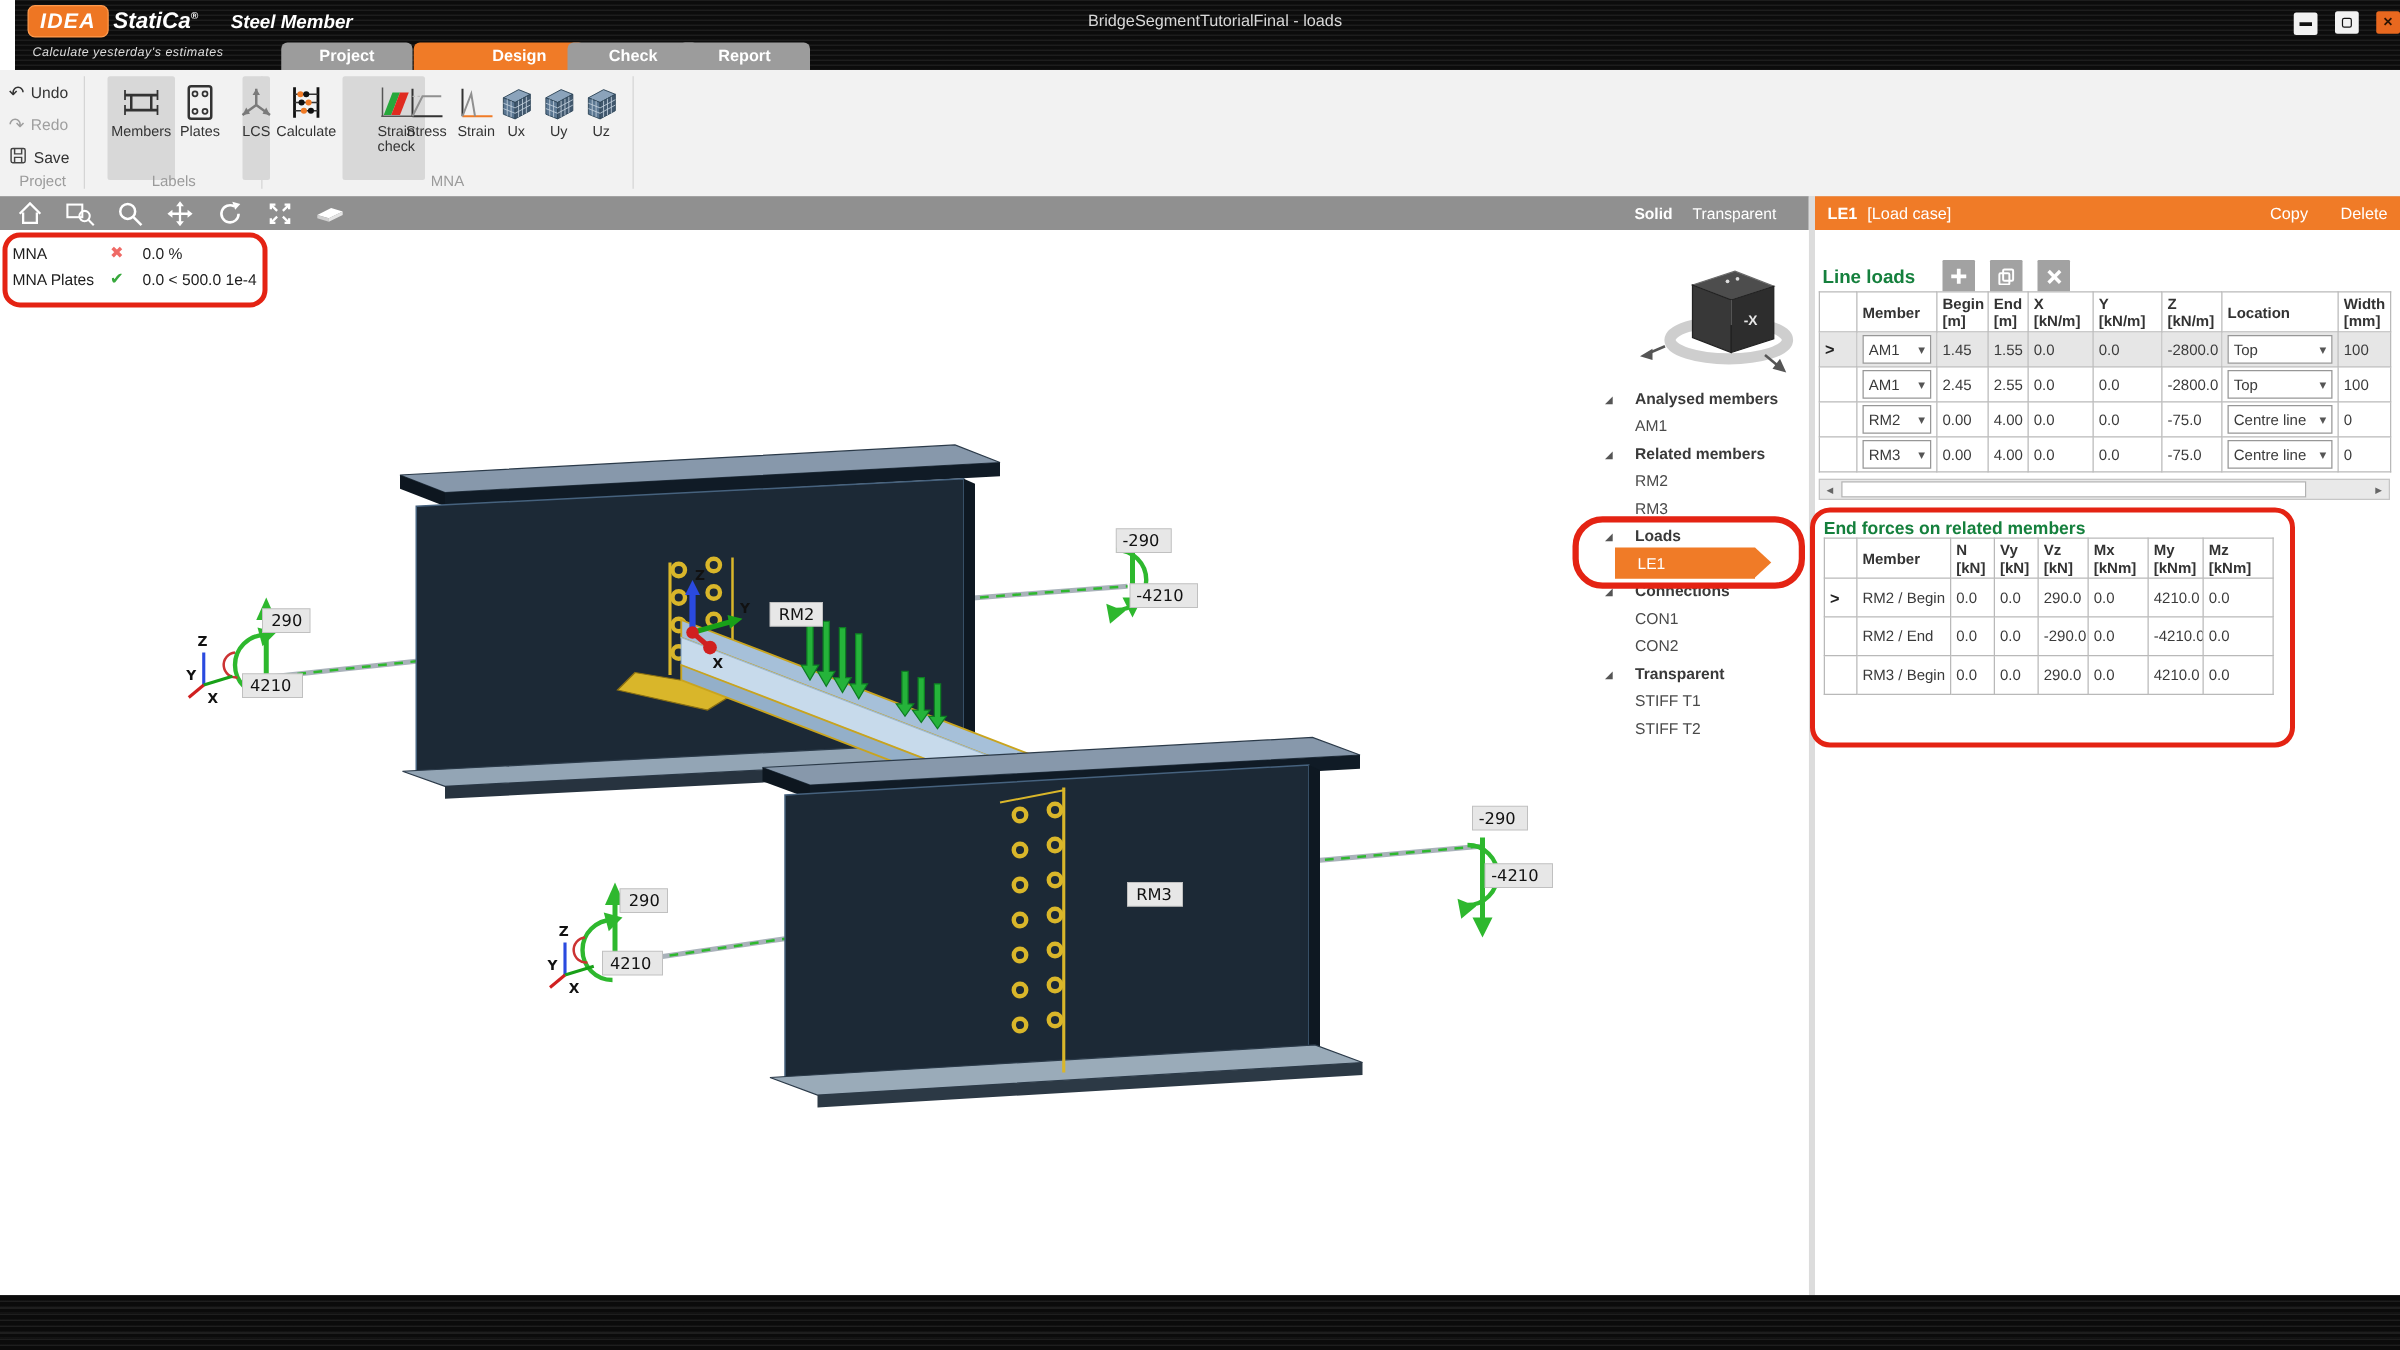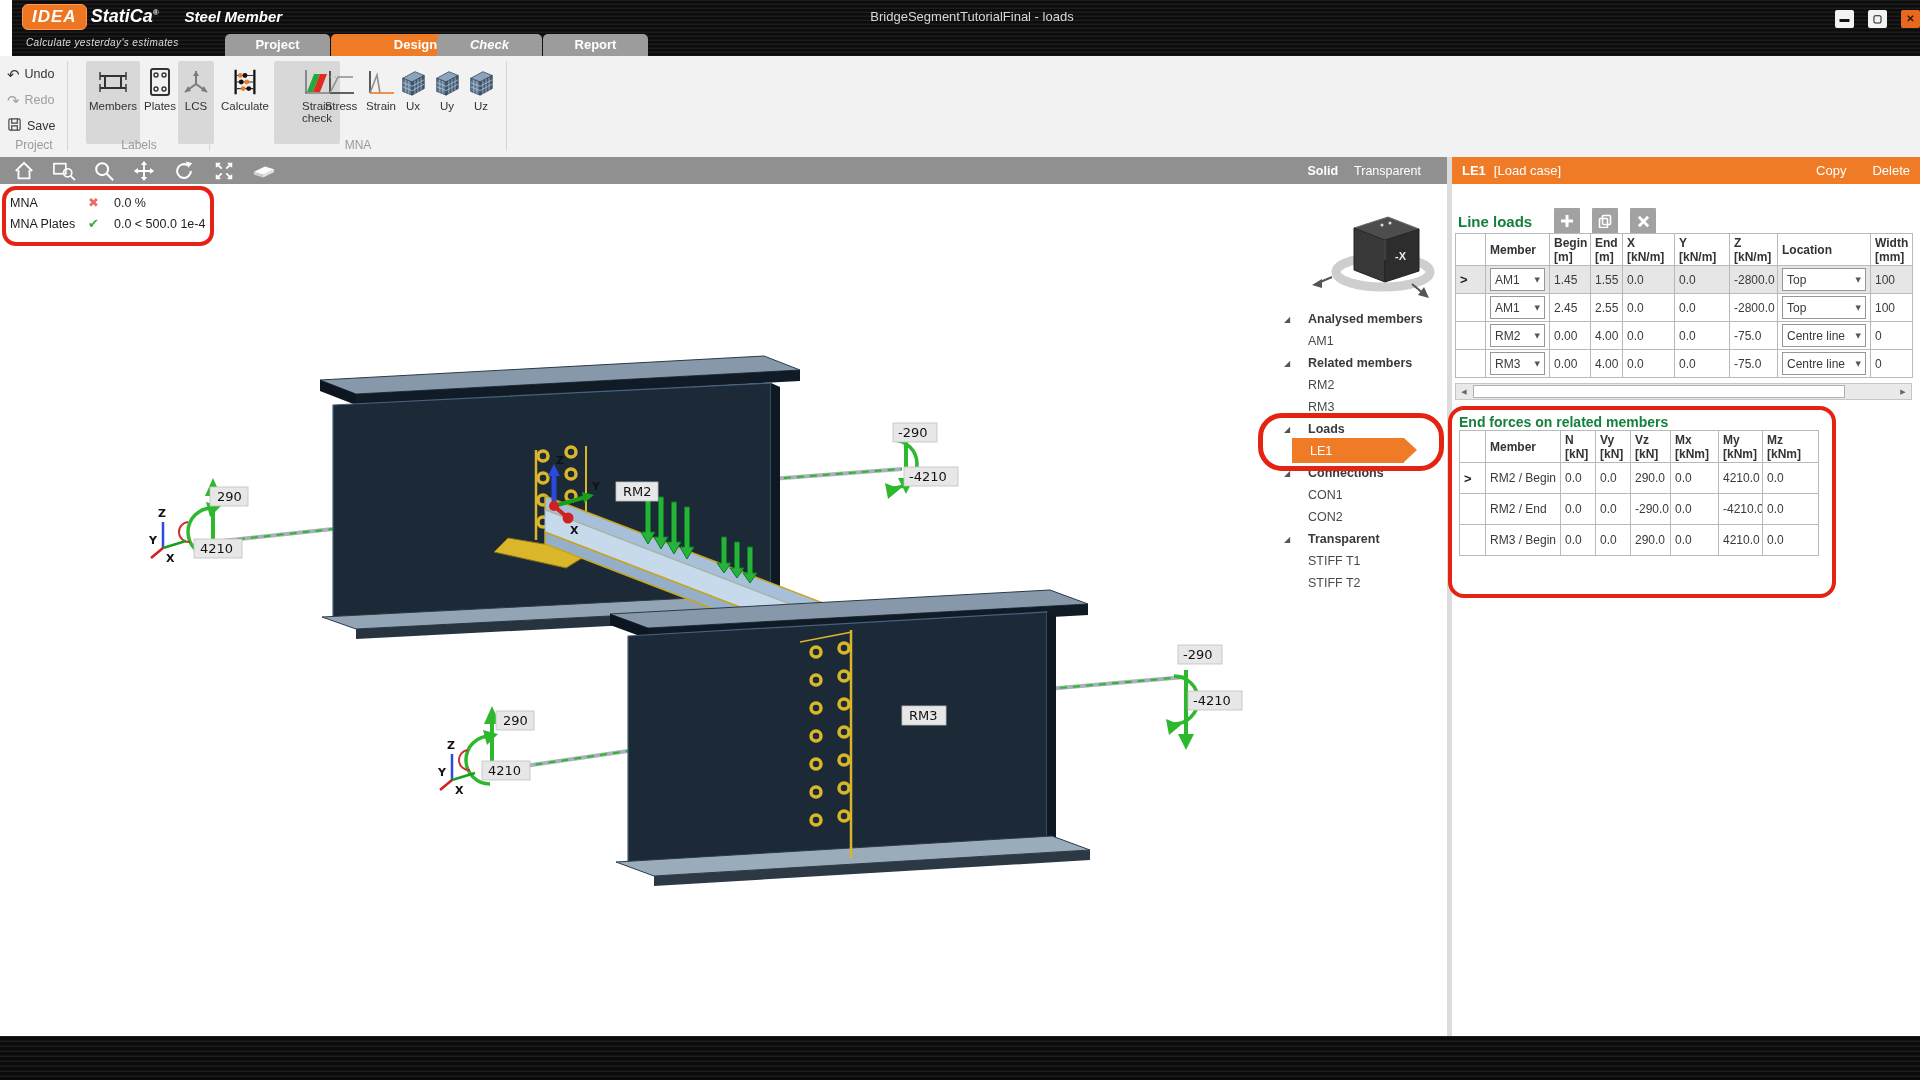--- a/index.html
+++ b/index.html
@@ -113,21 +113,21 @@
   <div class="abs" style="left:10px;top:4px;">
     <span class="idea-badge">IDEA</span><span class="brand"><span>StatiCa</span><sup>®</sup></span><span class="module">Steel Member</span>
   </div>
   <div class="abs tagline" style="left:14px;top:37px;">Calculate yesterday's estimates</div>
   <div class="abs win-title" style="left:0;right:0;top:9px;text-align:center;">BridgeSegmentTutorialFinal - loads</div>
   <div class="abs" style="right:12px;top:8px;">
     <span class="winbtn min">▬</span><span class="winbtn max">▢</span><span class="winbtn close">✕</span>
   </div>
   <div class="tab" style="left:213px;">Project</div>
   <div class="tab active" style="left:319px;">Design</div>
-  <div class="tab" style="left:425px;font-style:italic;">Check</div>
+  <div class="tab" style="left:442px;">Check</div>
   <div class="tab" style="left:531px;">Report</div>
 </div>
 
 <div class="abs ribbon">
   <div class="rb-small" style="top:8px;">
     <span class="g" style="color:#333;">↶</span>
       <span>Undo</span>
   </div>
   <div class="rb-small disabled" style="top:34px;">
     <span class="g">↷</span>
@@ -160,21 +160,21 @@
         <svg width="24" height="30" viewBox="0 0 24 30">
           <rect x="3" y="2" width="18" height="26" rx="2" fill="none" stroke="#333" stroke-width="2"></rect>
           <circle cx="8" cy="8" r="2" fill="none" stroke="#333" stroke-width="1.4"></circle>
           <circle cx="16" cy="8" r="2" fill="none" stroke="#333" stroke-width="1.4"></circle>
           <circle cx="8" cy="22" r="2" fill="none" stroke="#333" stroke-width="1.4"></circle>
           <circle cx="16" cy="22" r="2" fill="none" stroke="#333" stroke-width="1.4"></circle>
         </svg>
       </span>
     <span>Plates</span>
   </div>
-  <div class="rb-big toggled" style="left:178px;width:36px;">
+  <div class="rb-big toggled" style="left:194px;width:22px;">
     <span class="ric">
         <svg width="30" height="30" viewBox="0 0 30 30">
           <path d="M15 17V4M15 17l11 8M15 17L4 25" stroke="#7a7a7a" stroke-width="2" fill="none"></path>
           <path d="M15 4l-3 5h6zM26 25l-6-1 3-5zM4 25l6-1-3-5z" fill="#7a7a7a"></path>
         </svg>
       </span>
     <span>LCS</span>
   </div>
 
   <div class="rb-big" style="left:218px;width:54px;">

